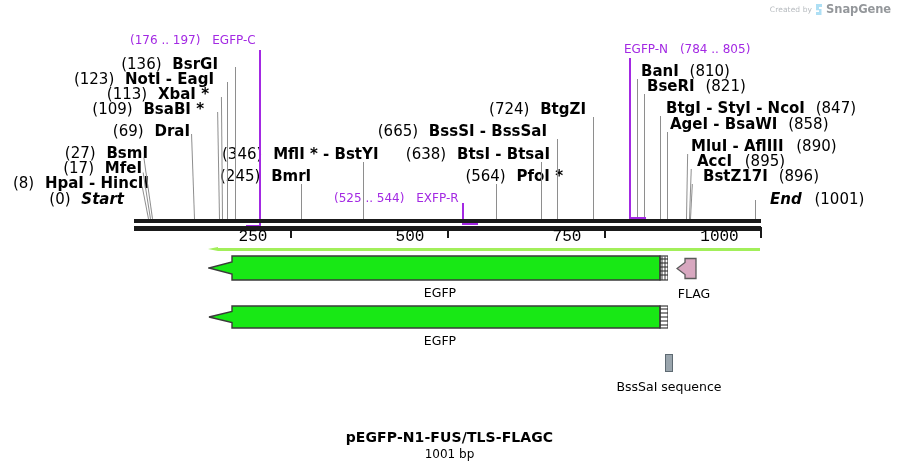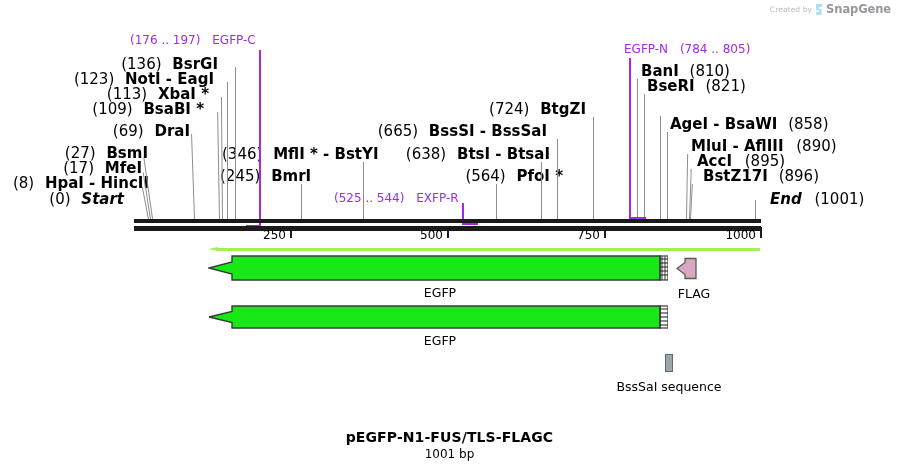--- a/index.html
+++ b/index.html
@@ -94,24 +94,25 @@
   }
 
   
   .tick {
     position: absolute;
     background: #1a1a1a;
     width: 2px;
   }
   .ruler-num {
     position: absolute;
-    font-size: 12px;
-    color: #000;
-    text-align: right;
+    font-size: 16px;
+    color: #000;
+    text-align: center;
     white-space: nowrap;
+    font-family: Liberation Mono, monospace;
   }
 
   
   .primer-v {
     position: absolute;
     width: 2px;
     background: #a329e3;
   }
   .primer-h {
     position: absolute;
@@ -288,20 +289,24 @@
   <div class="lbl" style="left:641px; top:65px;">
     <span class="nm">BanI</span>
     <span style="display:inline-block;width:6px"></span><span class="pos">(810)</span>
   </div>
 
   <div class="lbl" style="left:647px; top:80px;">
     <span class="nm">BseRI</span>
     <span style="display:inline-block;width:6px"></span><span class="pos">(821)</span>
   </div>
 
+  <div class="lbl" style="left:666px; top:102px;">
+    <span class="nm">BtgI  -  StyI  -  NcoI</span>
+    <span style="display:inline-block;width:6px"></span><span class="pos">(847)</span>
+  </div>
 
   <div class="lbl" style="left:670px; top:118px;">
     <span class="nm">AgeI  -  BsaWI</span>
     <span style="display:inline-block;width:6px"></span><span class="pos">(858)</span>
   </div>
 
   <div class="lbl" style="left:691px; top:140px;">
     <span class="nm">MluI  -  AflIII</span>
     <span style="display:inline-block;width:8px"></span><span class="pos">(890)</span>
   </div>

